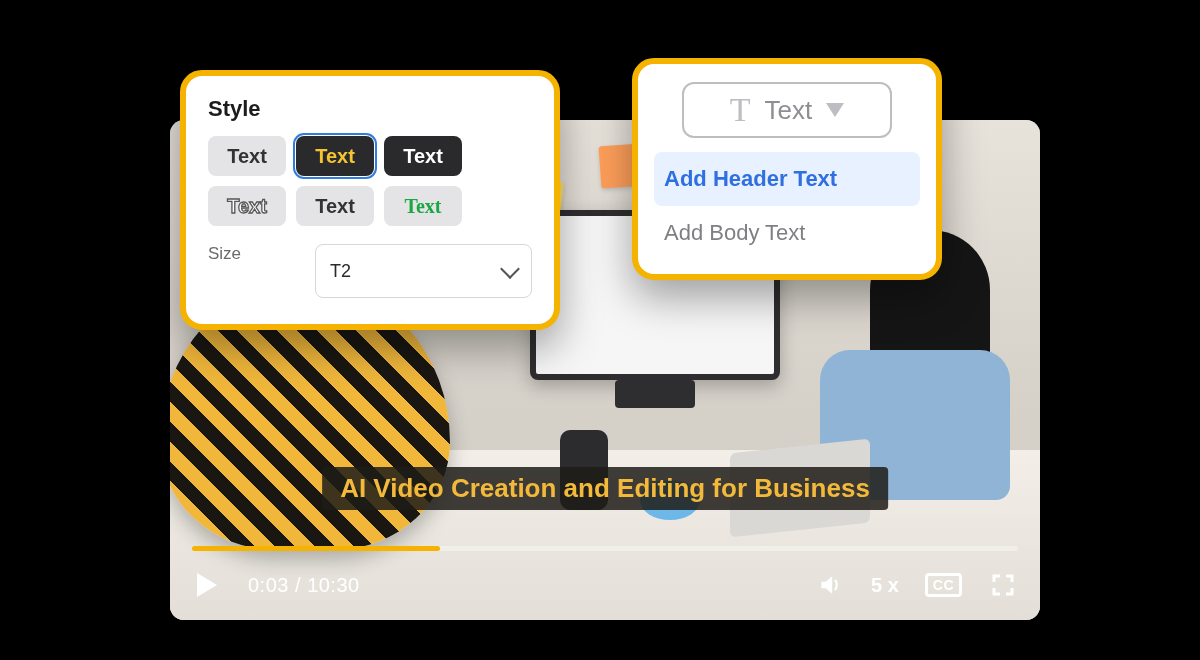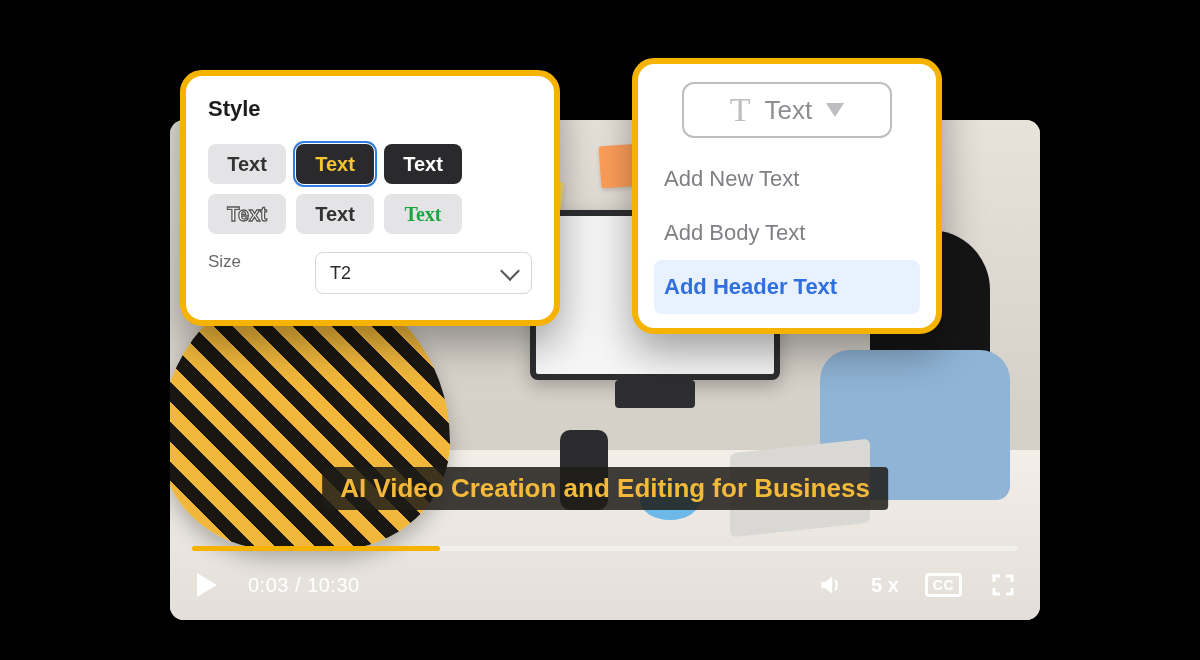--- a/index.html
+++ b/index.html
@@ -61,31 +61,31 @@
   .time { font-weight:500; letter-spacing:.5px; }
   .speed { font-weight:600; }
   .cc-box { border:3px solid #fff; border-radius:4px; padding:1px 5px; font-size:14px; font-weight:800; letter-spacing:.5px; }
 
   
   .panel {
     position:absolute; background:#fff; border:6px solid #f5b300; border-radius:22px;
     box-shadow:0 18px 40px rgba(0,0,0,.35);
   }
   .style-panel { left:180px; top:70px; width:380px; padding:20px 22px 26px 22px; }
-  .style-panel h3 { font-size:22px; font-weight:700; color:#1c1c1e; margin-bottom:22px; }
+  .style-panel h3 { font-size:22px; font-weight:700; color:#1c1c1e; margin-bottom:14px; }
   .swatches { display:flex; flex-wrap:wrap; gap:10px; margin-bottom:18px; }
   .sw { width:78px; height:40px; border-radius:8px; display:flex; align-items:center; justify-content:center; font-size:20px; font-weight:700; background:#e4e4e6; color:#444; cursor:pointer; }
   .sw.sel { outline:2px solid #2f7de1; outline-offset:1px; background:#2a2a2c; color:#f4c531; }
   .sw.dark { background:#2a2a2c; color:#fff; }
   .sw.outline { background:#e4e4e6; color:#fff; -webkit-text-stroke:1.3px #555; }
   .sw.plain { background:#e4e4e6; color:#333; }
   .sw.green { background:#e4e4e6; color:#1aa741; font-family:Georgia, 'Times New Roman', serif; }
   .field-row { display:flex; align-items:flex-start; gap:22px; margin-top:10px; }
   .field-label { width:85px; font-size:17px; color:#6a6a6e; }
-  .select { flex:1; height:42px; border:1px solid #d7d7db; border-radius:8px; display:flex; align-items:center; justify-content:space-between; padding:0 14px; font-size:18px; color:#2a2a2c; cursor:pointer; }
+  .select { flex:1; height:54px; border:1px solid #d7d7db; border-radius:8px; display:flex; align-items:center; justify-content:space-between; padding:0 14px; font-size:18px; color:#2a2a2c; cursor:pointer; }
   .chev { width:14px;height:14px;border-right:2px solid #555;border-bottom:2px solid #555; transform:rotate(45deg); margin-top:-4px; }
   .pos { width:44px; background:#e9e9ec; border-radius:10px; padding:8px 0; display:flex; flex-direction:column; align-items:center; gap:8px; }
   .pos .dot{ width:14px;height:14px;border:2px solid #7a7a7e;border-radius:50%; background:#fff; cursor:pointer;}
   .pos .dot.active{ background:#2f7de1; border-color:#2f7de1; }
 
   
   .text-pop { left:632px; top:58px; width:310px; padding:18px 16px 14px 16px; }
   .text-trigger { margin:0 auto 14px auto; width:210px; height:56px; border:2px solid #bdbdc2; border-radius:12px; display:flex; align-items:center; justify-content:center; gap:14px; color:#8e8e93; font-size:26px; cursor:pointer;}
   .t-icon { font-family:Georgia,'Times New Roman',serif; font-size:34px; font-weight:400; color:#bdbdc2; }
   .tri { width:0;height:0;border-left:9px solid transparent;border-right:9px solid transparent;border-top:14px solid #bdbdc2;}
@@ -166,16 +166,15 @@
     </div>
   </div>
 </div>
 
 <div class="panel text-pop">
   <div class="text-trigger">
     <span class="t-icon">T</span>
     <span>Text</span>
     <span class="tri"></span>
   </div>
-  <div class="item">Add New Text</div>
+  <div class="item active">Add Header Text</div>
   <div class="item">Add Body Text</div>
-  <div class="item active">Add Header Text</div>
 </div>
 
 </body></html>

